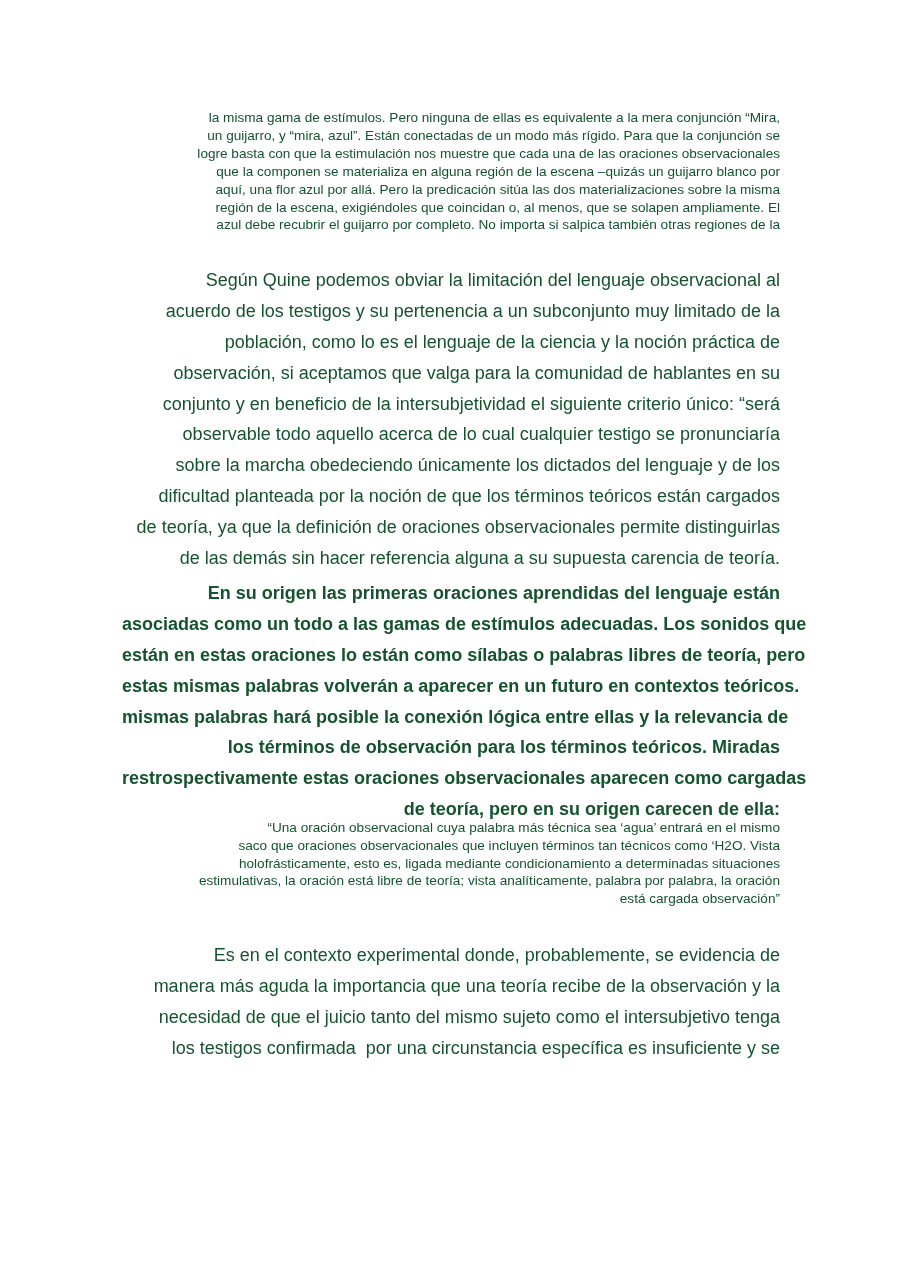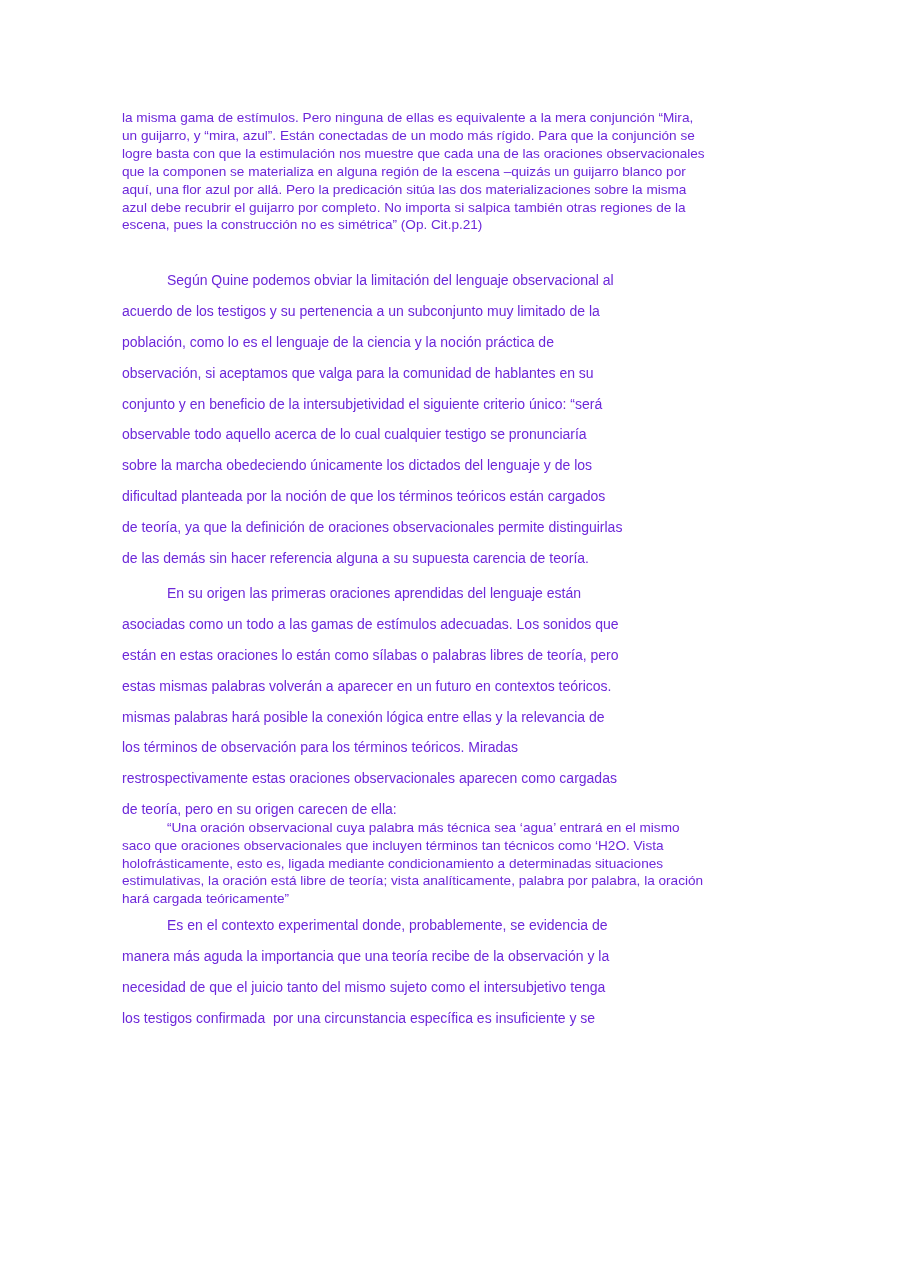--- a/index.html
+++ b/index.html
@@ -7,60 +7,61 @@
     padding: 0;
     background: #ffffff;
   }
   .page {
     position: relative;
     width: 905px;
     height: 1280px;
     background: #ffffff;
     overflow: hidden;
     font-family: "Liberation Sans", sans-serif;
-    color: #6d28d9;
+    color: #14532d;
+    text-align: right;
   }
   .content {
     position: absolute;
     left: 122px;
     top: 109px;
     width: 658px;
   }
   .block .line {
     white-space: pre;
   }
   .small {
     font-size: 13.6px;
     line-height: 17.9px;
   }
   .bodytext {
-    font-size: 14px;
+    font-size: 18px;
     line-height: 30.8px;
   }
   .indent .line:first-child {
     padding-left: 45px;
   }
   .mt-body1 { margin-top: 31px; }
-  .mt-body2 { margin-top: 5px; }
+  .mt-body2 { margin-top: 5px; font-weight: bold; }
   .mt-quote2 { margin-top: -6px; }
-  .mt-body3 { margin-top: 2px; }
+  .mt-body3 { margin-top: 32px; }
 </style>
 </head>
 <body>
 
 <div class="page">
   <div class="content">
     <div class="block small">
         <div class="line">la misma gama de estímulos. Pero ninguna de ellas es equivalente a la mera conjunción “Mira,</div>
         <div class="line">un guijarro, y “mira, azul”. Están conectadas de un modo más rígido. Para que la conjunción se</div>
         <div class="line">logre basta con que la estimulación nos muestre que cada una de las oraciones observacionales</div>
         <div class="line">que la componen se materializa en alguna región de la escena –quizás un guijarro blanco por</div>
         <div class="line">aquí, una flor azul por allá. Pero la predicación sitúa las dos materializaciones sobre la misma</div>
+        <div class="line">región de la escena, exigiéndoles que coincidan o, al menos, que se solapen ampliamente. El</div>
         <div class="line">azul debe recubrir el guijarro por completo. No importa si salpica también otras regiones de la</div>
-        <div class="line">escena, pues la construcción no es simétrica” (Op. Cit.p.21)</div>
       </div>
     <div class="block bodytext indent mt-body1">
         <div class="line">Según Quine podemos obviar la limitación del lenguaje observacional al</div>
         <div class="line">acuerdo de los testigos y su pertenencia a un subconjunto muy limitado de la</div>
         <div class="line">población, como lo es el lenguaje de la ciencia y la noción práctica de</div>
         <div class="line">observación, si aceptamos que valga para la comunidad de hablantes en su</div>
         <div class="line">conjunto y en beneficio de la intersubjetividad el siguiente criterio único: “será</div>
         <div class="line">observable todo aquello acerca de lo cual cualquier testigo se pronunciaría</div>
         <div class="line">sobre la marcha obedeciendo únicamente los dictados del lenguaje y de los</div>
         <div class="line">dificultad planteada por la noción de que los términos teóricos están cargados</div>
@@ -75,21 +76,21 @@
         <div class="line">mismas palabras hará posible la conexión lógica entre ellas y la relevancia de</div>
         <div class="line">los términos de observación para los términos teóricos. Miradas</div>
         <div class="line">restrospectivamente estas oraciones observacionales aparecen como cargadas</div>
         <div class="line">de teoría, pero en su origen carecen de ella:</div>
       </div>
     <div class="block small indent mt-quote2">
         <div class="line">“Una oración observacional cuya palabra más técnica sea ‘agua’ entrará en el mismo</div>
         <div class="line">saco que oraciones observacionales que incluyen términos tan técnicos como ‘H2O. Vista</div>
         <div class="line">holofrásticamente, esto es, ligada mediante condicionamiento a determinadas situaciones</div>
         <div class="line">estimulativas, la oración está libre de teoría; vista analíticamente, palabra por palabra, la oración</div>
-        <div class="line">hará cargada teóricamente”</div>
+        <div class="line">está cargada observación”</div>
       </div>
     <div class="block bodytext indent mt-body3">
         <div class="line">Es en el contexto experimental donde, probablemente, se evidencia de</div>
         <div class="line">manera más aguda la importancia que una teoría recibe de la observación y la</div>
         <div class="line">necesidad de que el juicio tanto del mismo sujeto como el intersubjetivo tenga</div>
         <div class="line">los testigos confirmada  por una circunstancia específica es insuficiente y se</div>
       </div>
   </div>
 </div>
 

